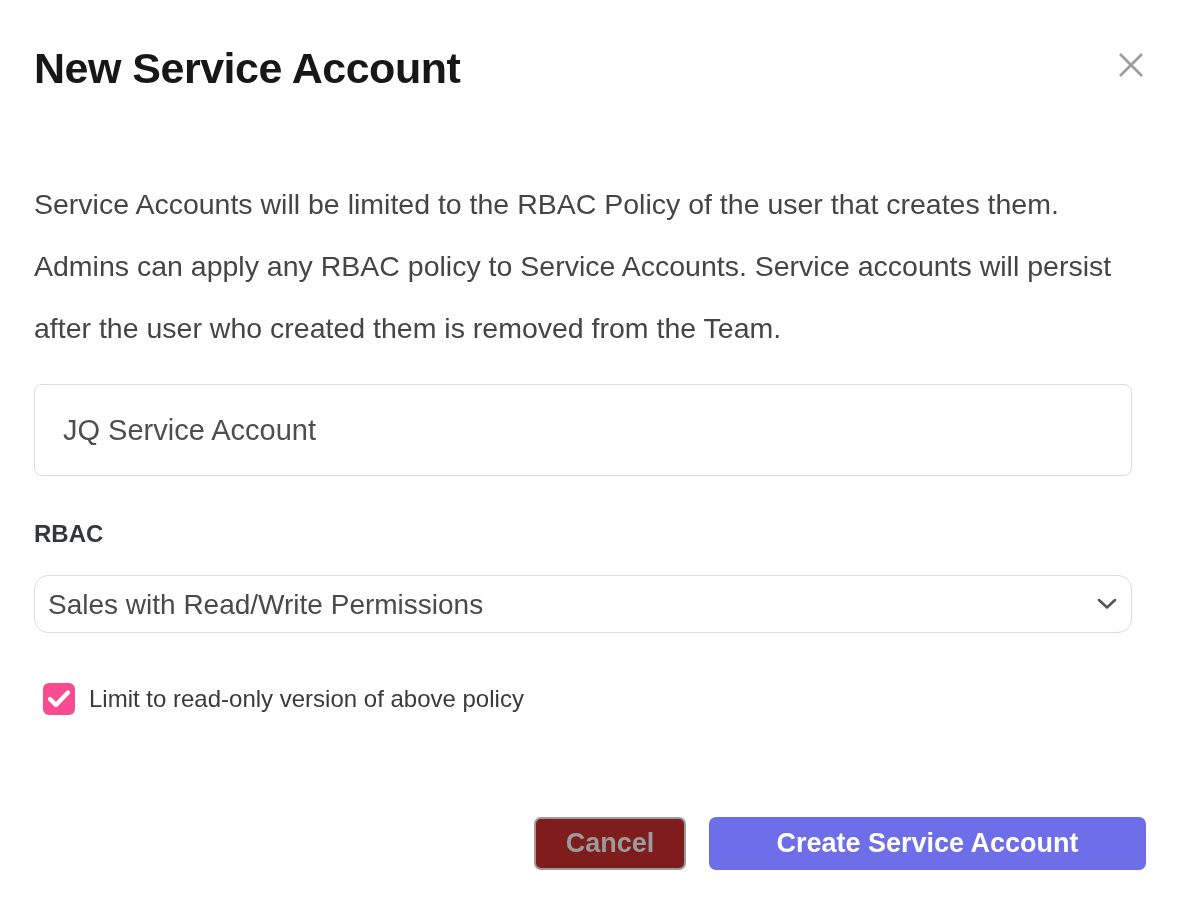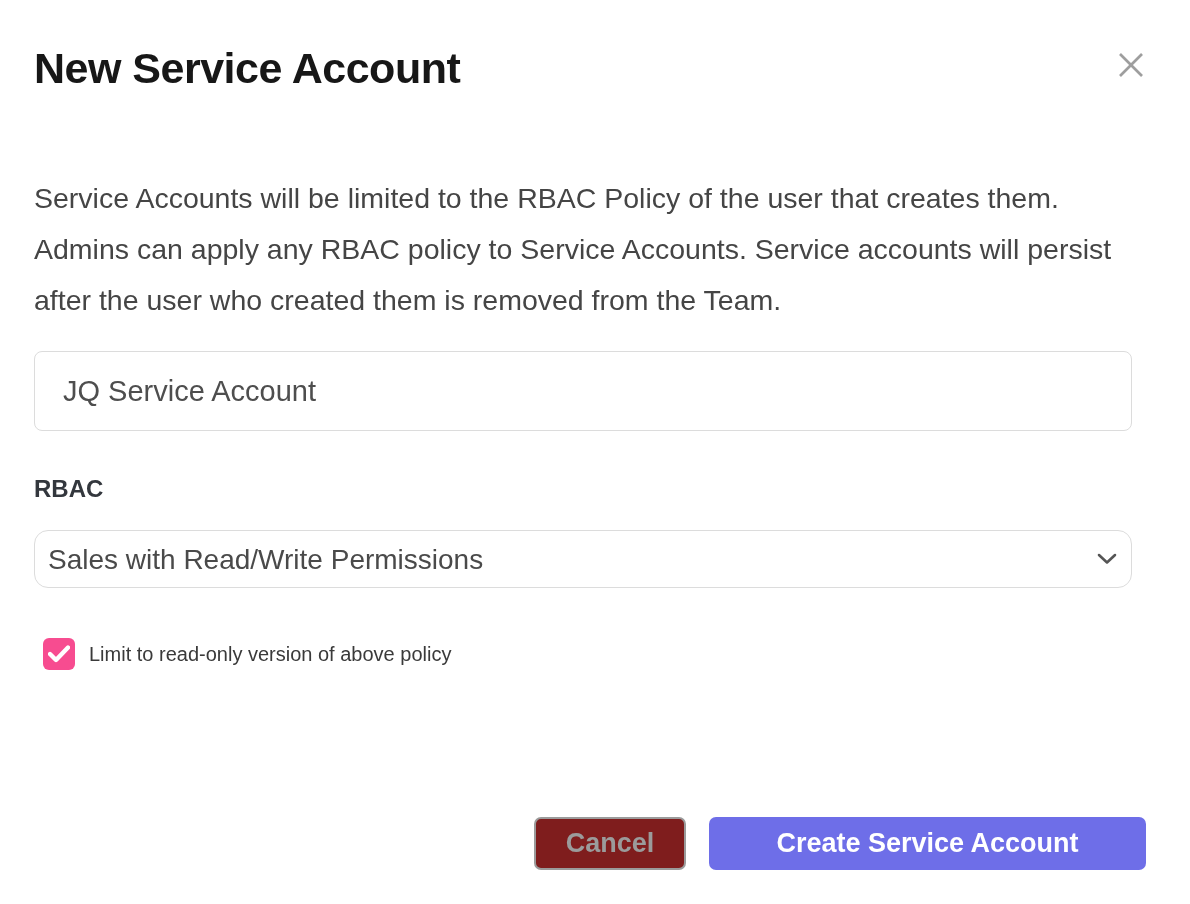--- a/index.html
+++ b/index.html
@@ -35,35 +35,35 @@
     cursor: pointer;
     display: flex;
     align-items: center;
     justify-content: center;
   }
   .close-btn svg { display: block; }
   .modal-desc {
     margin-top: 82px;
     width: 1102px;
     font-size: 28.5px;
-    line-height: 51px;
+    line-height: 62px;
     color: #454545;
   }
   .field-label {
     display: block;
     margin-top: 44px;
     font-size: 24px;
     font-weight: 700;
     color: #33373d;
   }
   .text-input {
     display: block;
     margin-top: 25px;
     width: 1098px;
-    height: 80px;
+    height: 92px;
     border: 1px solid #dcdcdc;
     border-radius: 8px;
     background: #ffffff;
     padding: 0 28px;
     font-family: "Liberation Sans", "DejaVu Sans", sans-serif;
     font-size: 29px;
     color: #4e4e4e;
     outline: none;
   }
   .select-wrap {
@@ -107,21 +107,21 @@
     border-radius: 6px;
     background: var(--accent-pink, #f74c90);
     display: flex;
     align-items: center;
     justify-content: center;
     cursor: pointer;
     flex: none;
   }
   .checkbox-label {
     margin-left: 14px;
-    font-size: 20px;
+    font-size: 24px;
     color: #3a3a3a;
     cursor: pointer;
   }
   .button-row {
     position: absolute;
     right: 44px;
     bottom: 34px;
     display: flex;
     align-items: center;
     gap: 23px;

